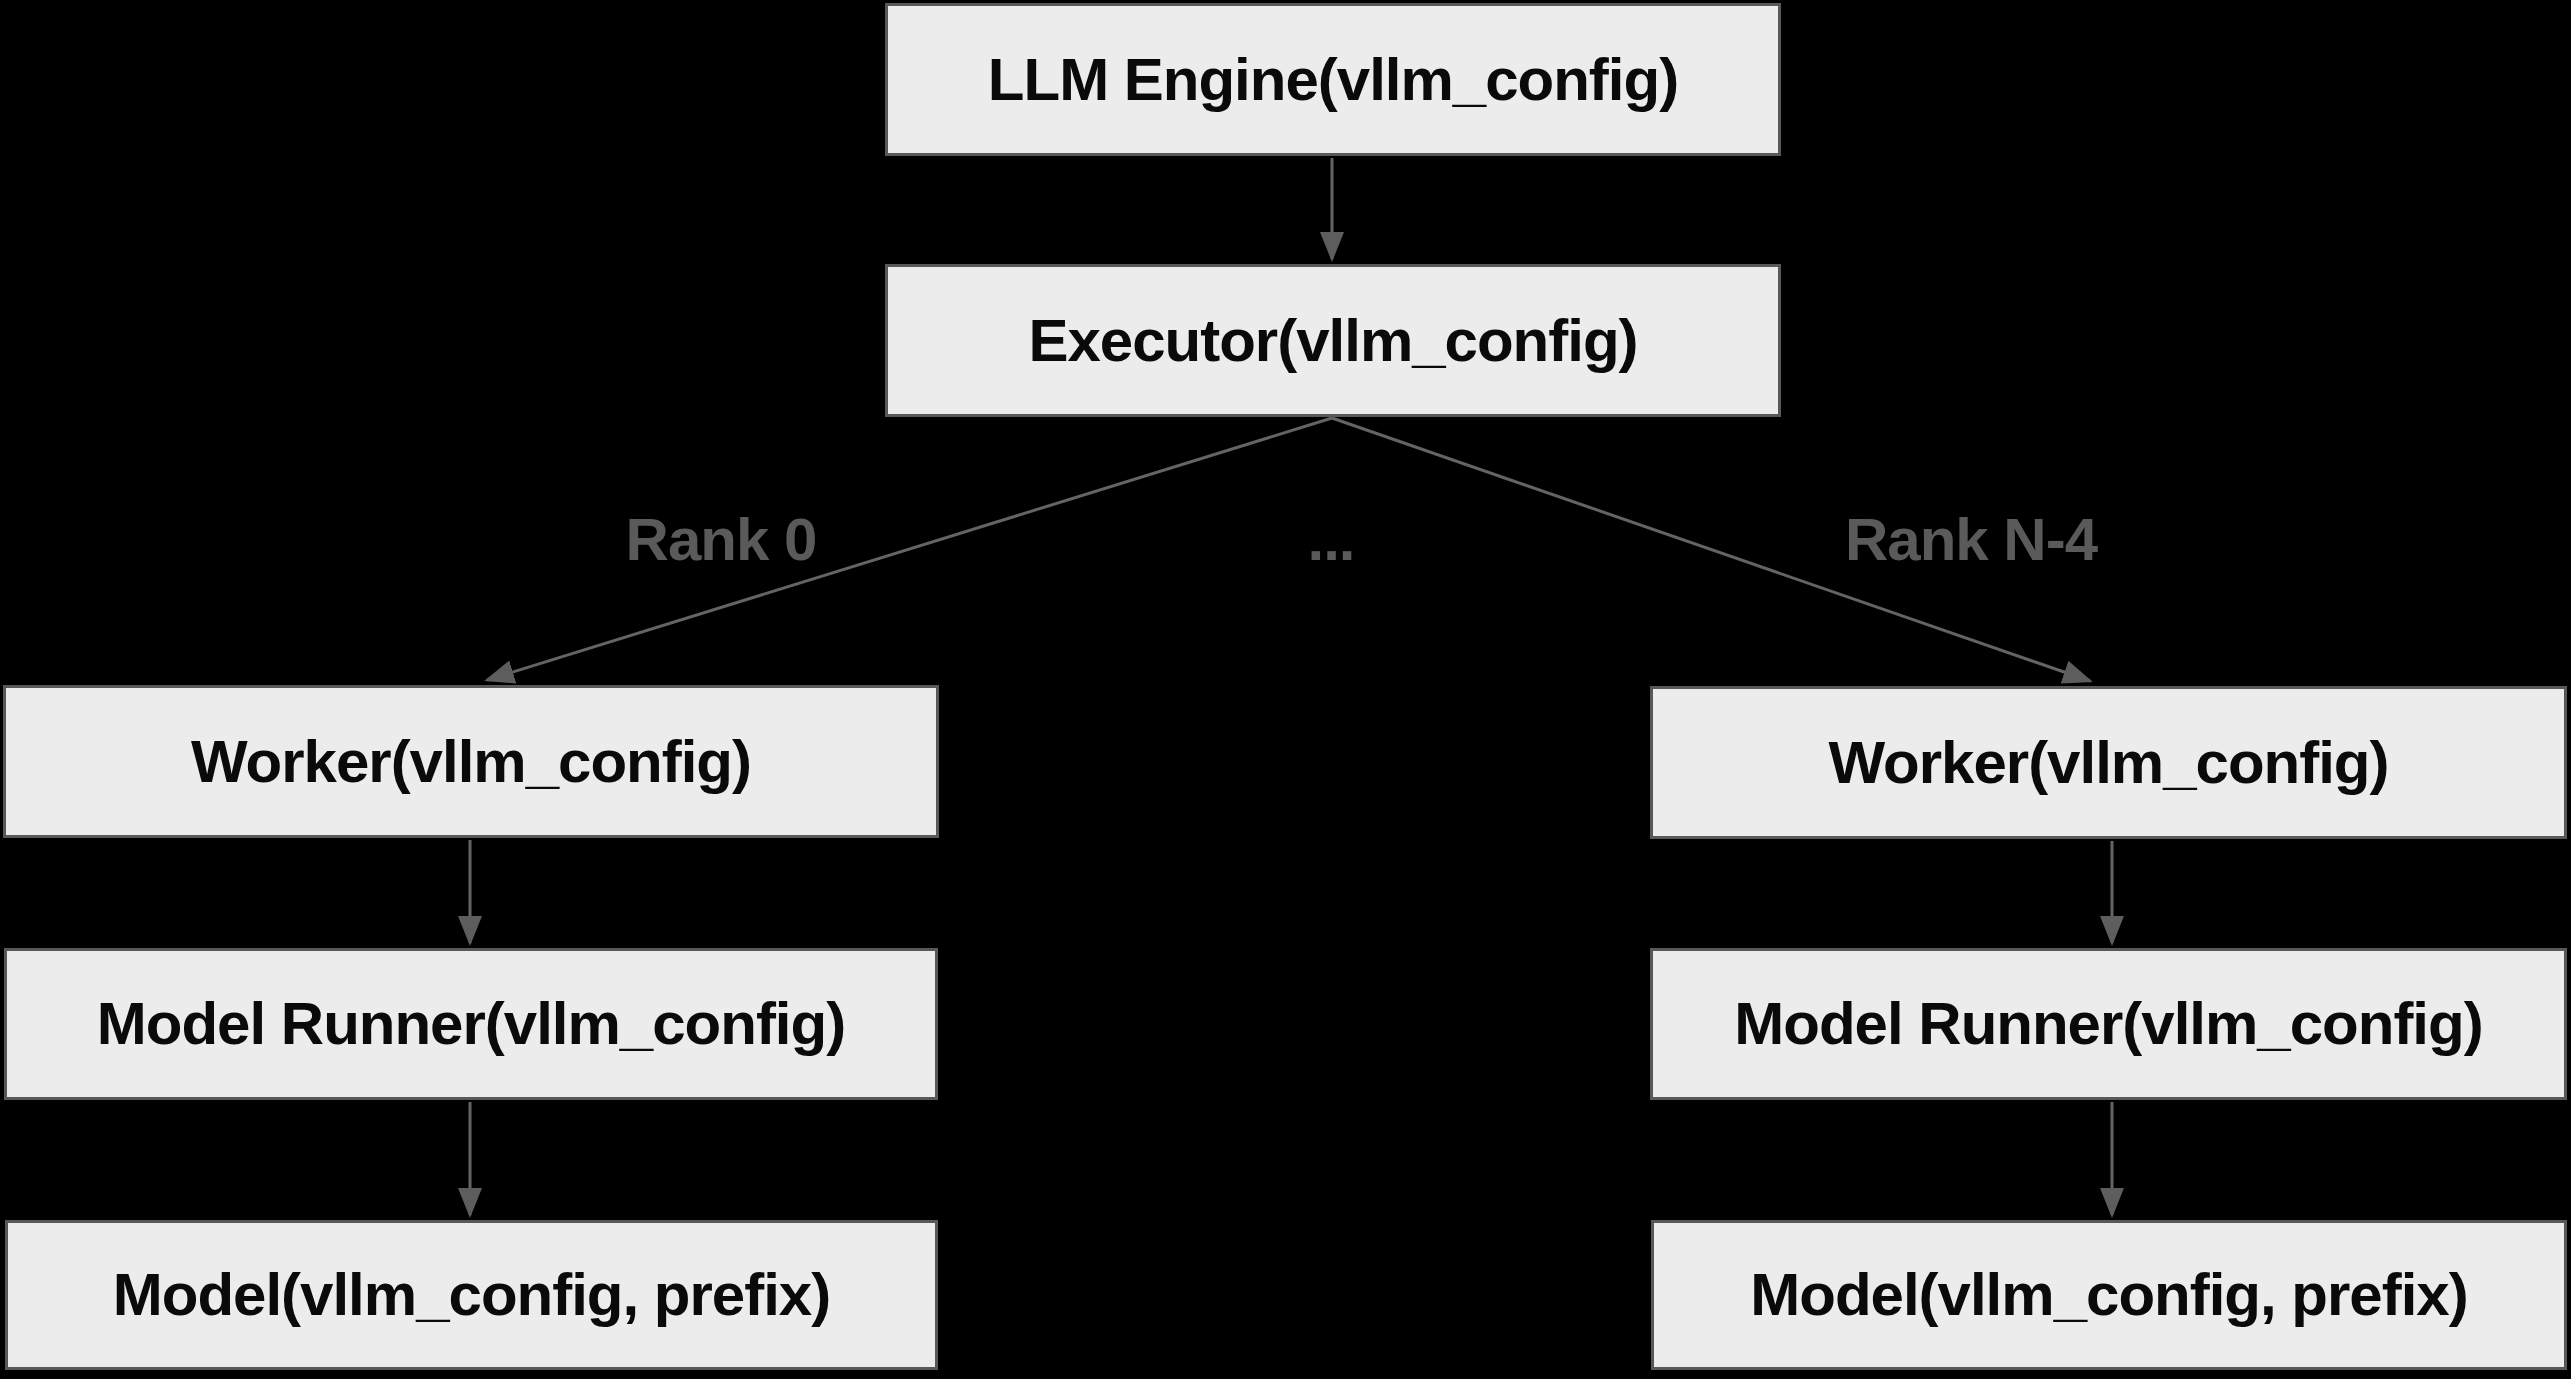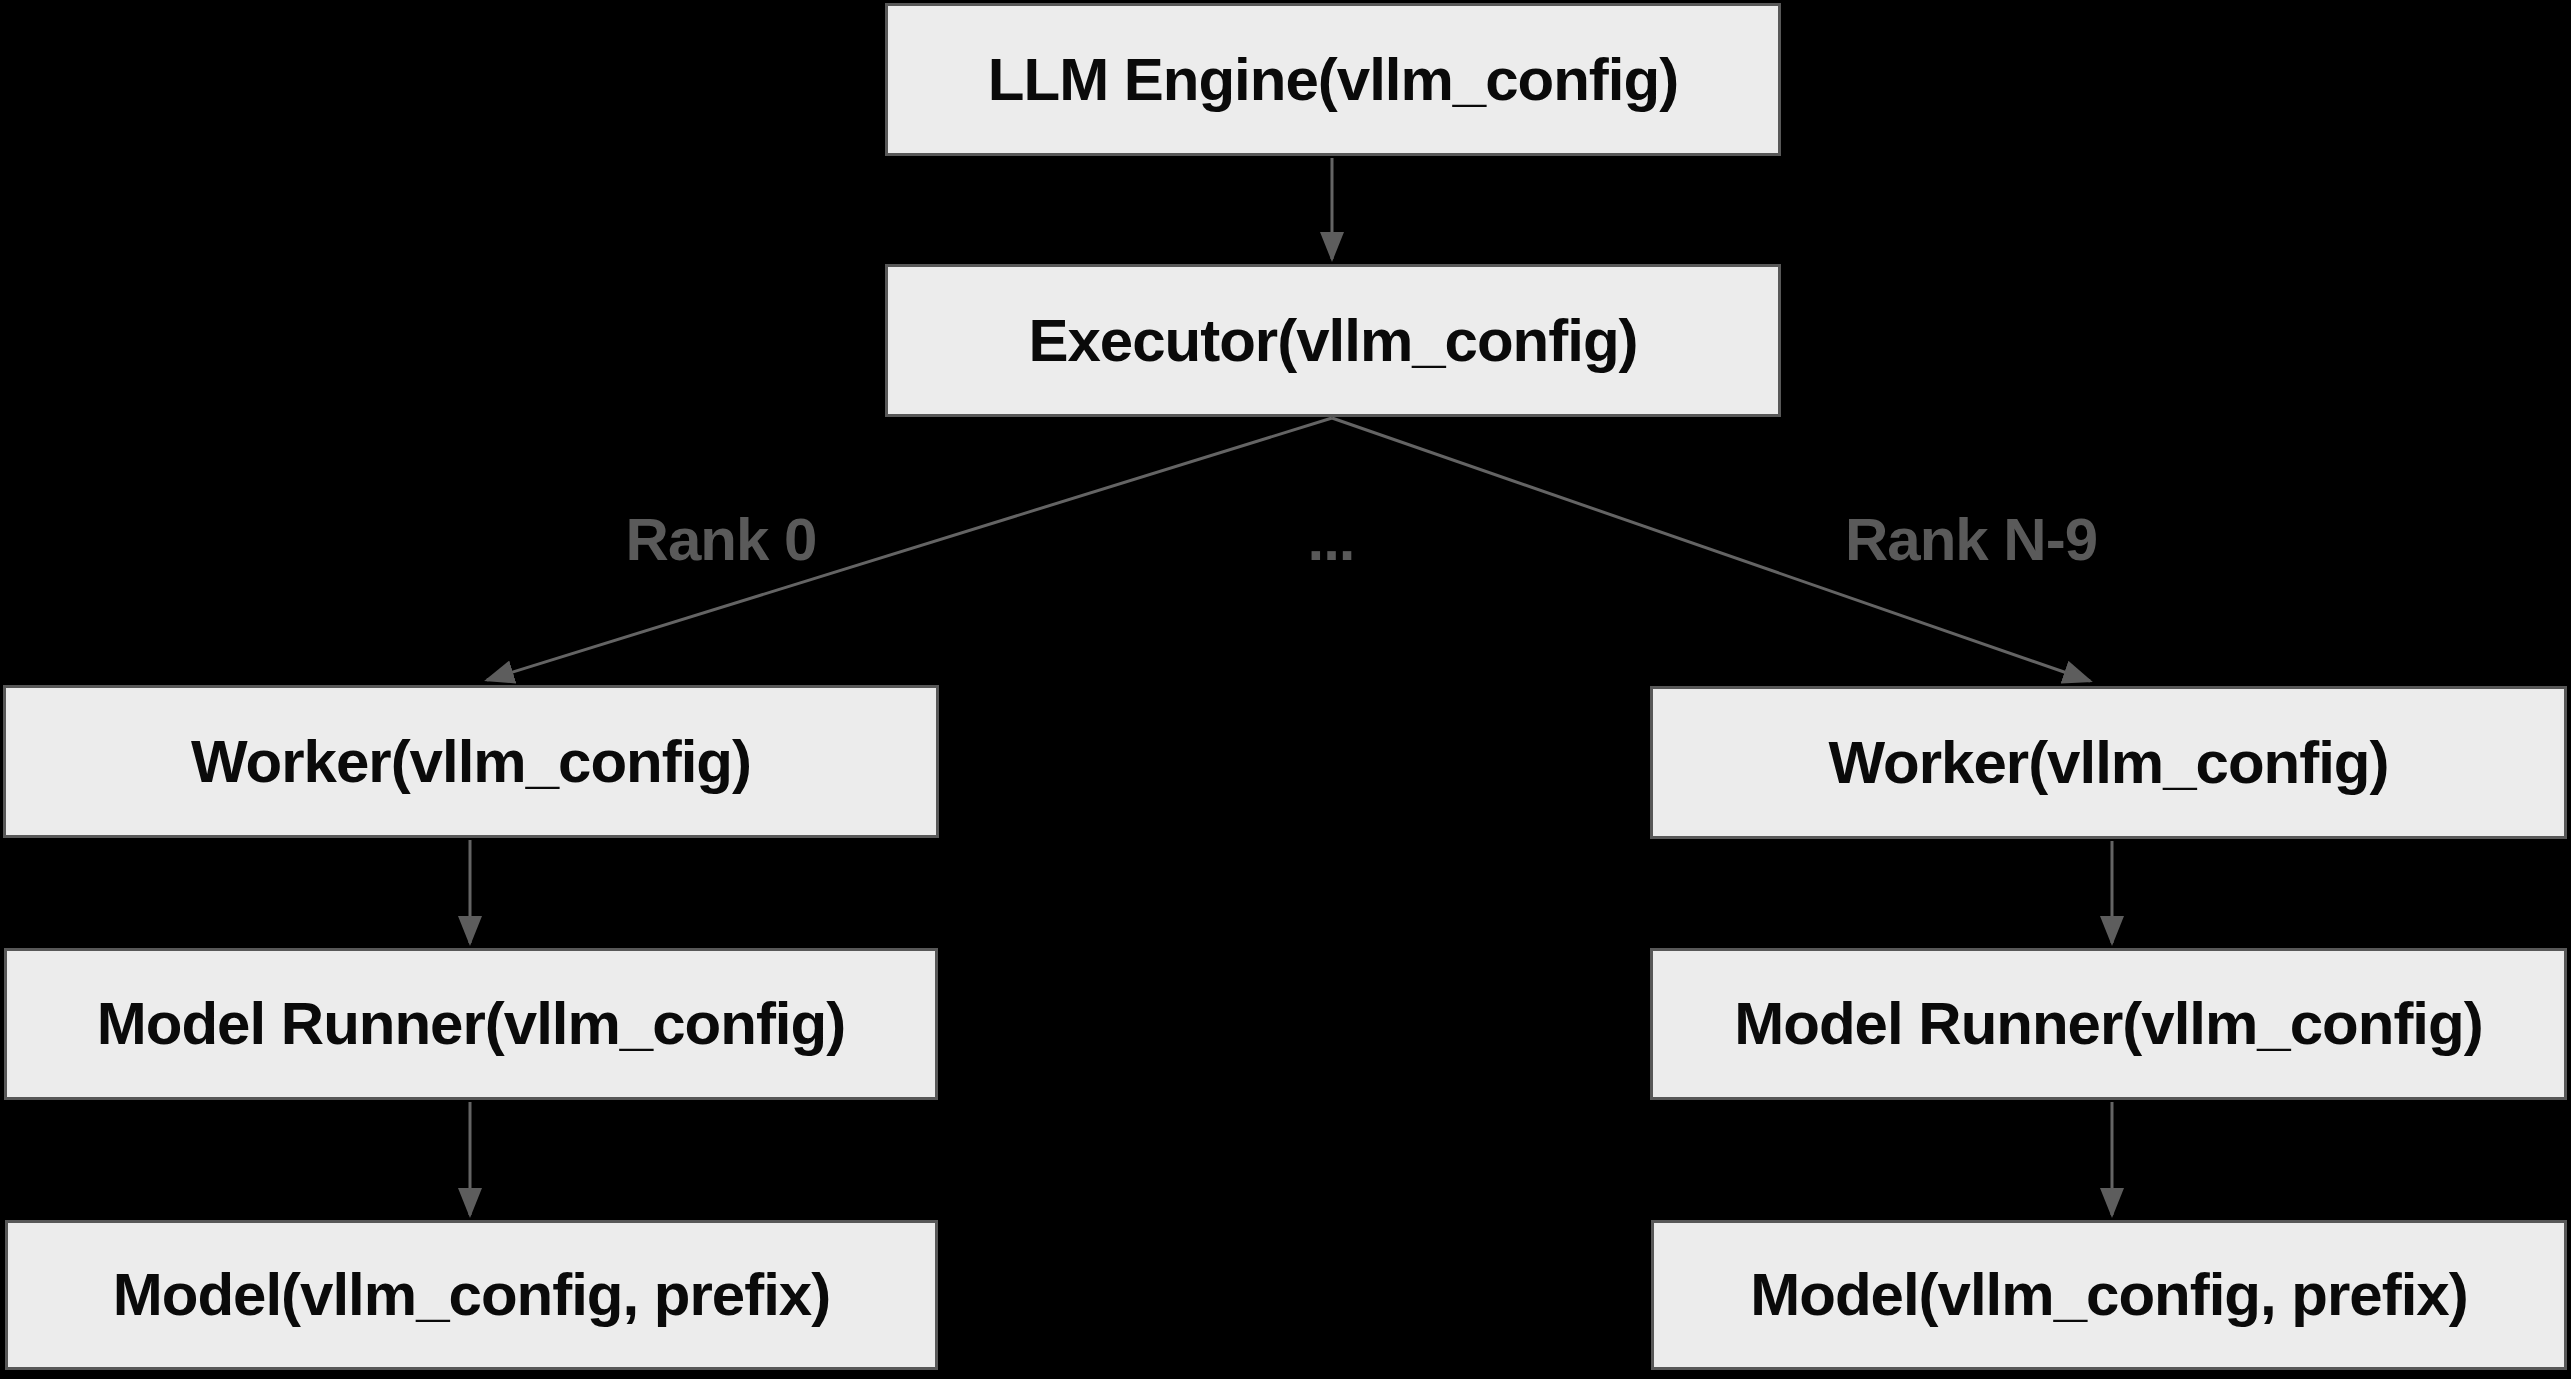--- a/index.html
+++ b/index.html
@@ -78,21 +78,21 @@
   </div>
 
   <div class="node" style="left:885px; top:264px; width:896px; height:153px;">
     <span class="node-label">Executor(vllm_config)</span>
   </div>
 
   <div class="edge-label" style="left:721px; top:516px;">Rank 0</div>
 
   <div class="edge-label" style="left:1331px; top:516px;">...</div>
 
-  <div class="edge-label" style="left:1971px; top:516px;">Rank N-9</div>
+  <div class="edge-label" style="left:1971px; top:516px;">Rank N-4</div>
 
   <div class="node" style="left:3px; top:685px; width:936px; height:153px;">
     <span class="node-label">Worker(vllm_config)</span>
   </div>
 
   <div class="node" style="left:1650px; top:686px; width:917px; height:153px;">
     <span class="node-label">Worker(vllm_config)</span>
   </div>
 
   <div class="node" style="left:4px; top:948px; width:934px; height:152px;">

